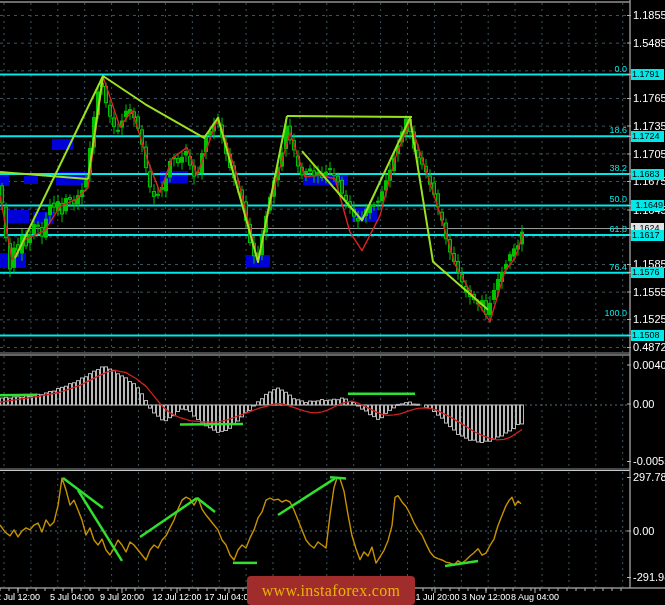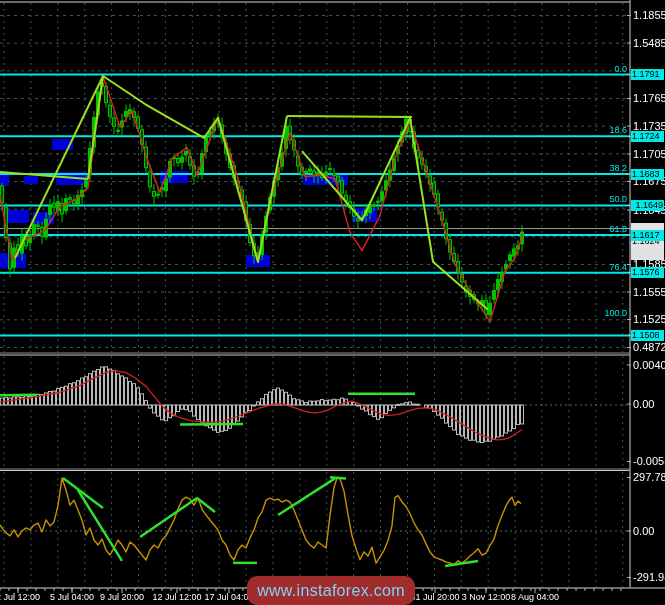--- a/index.html
+++ b/index.html
@@ -4,29 +4,29 @@
 <style>
   html,body{margin:0;padding:0;background:#000;}
   .chart{position:relative;width:665px;height:605px;background:#000;overflow:hidden;
          font-family:"Liberation Sans",sans-serif;}
   #chart-svg{position:absolute;left:0;top:0;}
   .axis-label{position:absolute;left:633px;height:11px;line-height:11px;font-size:11px;
               color:#fff;white-space:nowrap;}
   .fib-axis-label{position:absolute;left:631px;width:31px;height:11px;line-height:11px;
               font-size:9px;color:#000;background:#00e8e8;padding:0 1px;white-space:nowrap;}
   .current-axis-label{position:absolute;left:631px;width:31px;height:11px;line-height:11px;
-              font-size:9px;color:#000;background:#e2e2e2;padding:13px 1px;white-space:nowrap;}
+              font-size:9px;color:#000;background:#e2e2e2;padding:0 1px;white-space:nowrap;}
   .fib-pct{position:absolute;right:38px;height:10px;line-height:10px;font-size:9px;
               color:#00e8e8;white-space:nowrap;}
   .time-label{position:absolute;top:592px;height:11px;line-height:11px;font-size:9px;
               color:#fff;white-space:nowrap;transform:translateX(-50%);}
   .watermark{position:absolute;left:247px;top:576px;width:168px;height:29px;
-              background:#a02c2c;border-radius:10px;color:#7dd3fc;font-size:16px;
+              background:#a02c2c;border-radius:4px;color:#eab308;font-size:16px;
               display:flex;align-items:center;justify-content:center;z-index:10;
-              letter-spacing:.3px;}
+              letter-spacing:.3px;font-family:Liberation Serif, serif;}
 </style>
 </head>
 <body>
 
 <div class="chart">
   <svg id="chart-svg" width="665" height="605">
       <line x1="4" y1="3" x2="4" y2="352" stroke="#3a545e" stroke-width="1" stroke-dasharray="2 4"></line>
       <line x1="4" y1="356" x2="4" y2="468" stroke="#3a545e" stroke-width="1" stroke-dasharray="2 4"></line>
       <line x1="4" y1="472" x2="4" y2="587" stroke="#3a545e" stroke-width="1" stroke-dasharray="2 4"></line>
       <line x1="30.9" y1="3" x2="30.9" y2="352" stroke="#3a545e" stroke-width="1" stroke-dasharray="2 4"></line>

